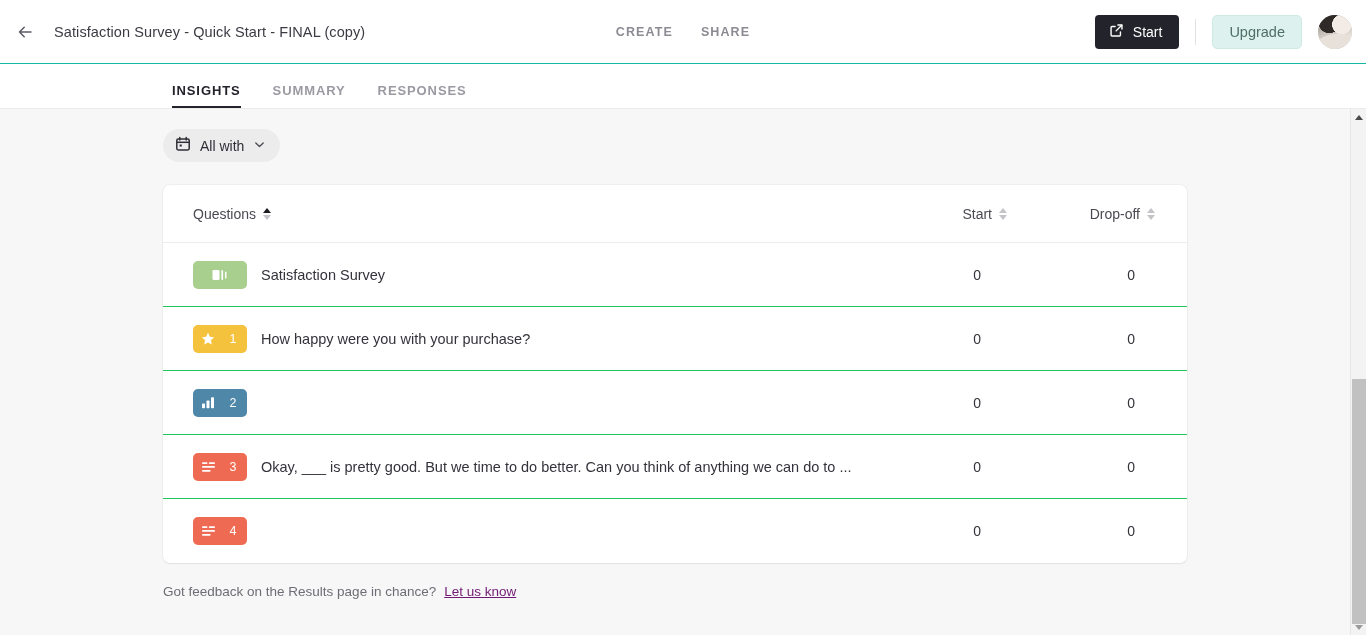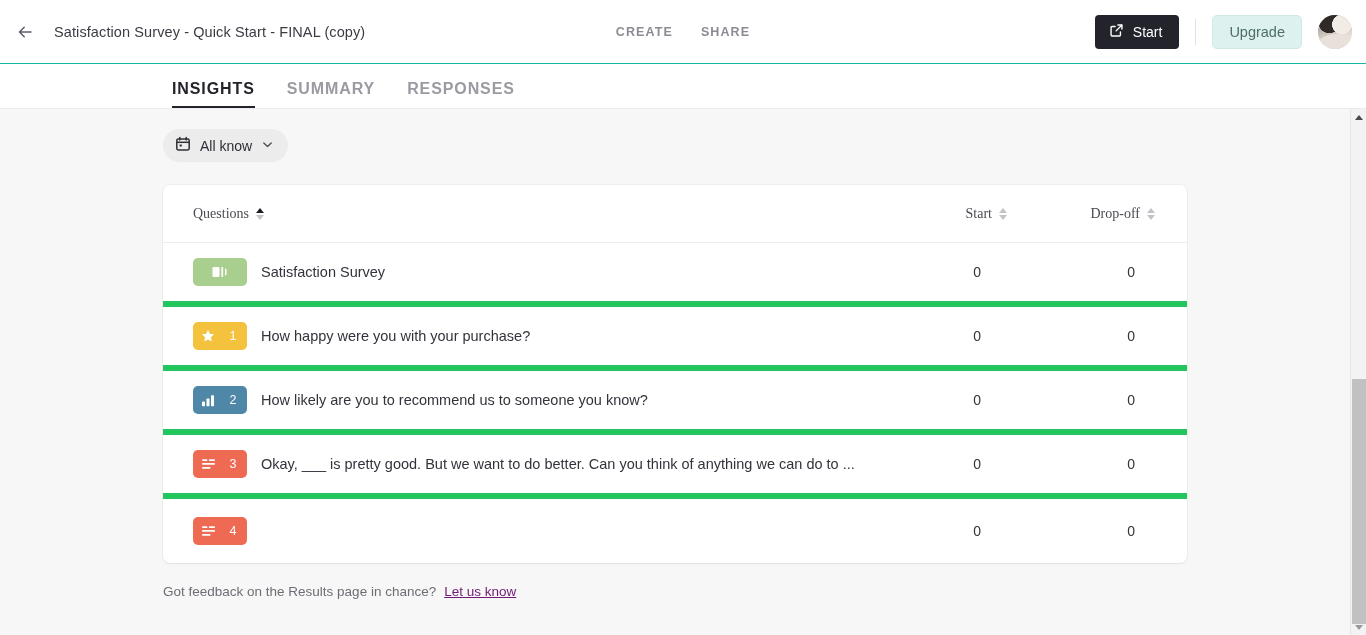--- a/index.html
+++ b/index.html
@@ -71,21 +71,21 @@
       linear-gradient(160deg,#8d8680 0%,#c9c2bb 45%,#efe9e3 75%,#b9b2ab 100%); }
   .avatar .a2 { position:absolute; left:-10%; bottom:-18%; width:120%; height:62%;
       background:#e8e1da; border-radius:50% 50% 0 0; transform: rotate(-8deg); }
 
   
   .subtabs {
     height: 45px; background: #fff; display: flex; align-items: flex-end;
     padding-left: 172px; gap: 32px; border-bottom: 1px solid #ebebeb;
   }
   .subtab {
-    font-size: 16px; letter-spacing: .9px; font-weight: 600;
+    font-size: 13px; letter-spacing: .9px; font-weight: 600;
     color: #9a9aa2; cursor: pointer; padding-bottom: 10px; position: relative;
   }
   .subtab.active { color: #23232b; }
   .subtab.active::after {
     content: ""; position: absolute; left: 0; right: 0; bottom: 0;
     height: 2px; background: #23232b;
   }
 
   
   .content {
@@ -102,40 +102,40 @@
   }
   .filter-pill .cal { display: block; }
 
   .card {
     margin-top: 23px; width: 1024px; background: #fff;
     border-radius: 7px; box-shadow: 0 1px 2px rgba(0,0,0,.06), 0 0 0 1px rgba(0,0,0,.03);
     overflow: hidden;
   }
   .thead {
     display: flex; align-items: center; height: 58px;
-    border-bottom: 1px solid #ececec; padding: 0 30px; font-family: Liberation Serif, serif;
+    border-bottom: 1px solid #ececec; padding: 0 30px;
   }
   .th {
     font-size: 14px; color: #4a4a52;
     display: flex; align-items: center; gap: 7px; cursor: pointer;
   }
   .th.questions { flex: 1; }
   .th.views { width: 150px; justify-content: flex-end; padding-right: 4px; }
   .th.dropoff { width: 146px; justify-content: flex-end; padding-right: 2px; }
   .sorter { display: inline-flex; flex-direction: column; gap: 2px; line-height: 0; }
   .sorter .up, .sorter .dn {
     width: 0; height: 0; border-left: 4.5px solid transparent; border-right: 4.5px solid transparent;
   }
   .sorter .up { border-bottom: 5px solid #c3c3c8; }
   .sorter .dn { border-top: 5px solid #c3c3c8; }
   .sorter.asc .up { border-bottom-color: #1c1c22; }
 
   .trow {
     display: flex; align-items: center; height: 64px;
-    border-bottom: 6px solid #22c55e; padding: 0 30px;
+    border-bottom: 1px solid #22c55e; padding: 0 30px;
   }
   .trow:last-child { border-bottom: none; }
   .qcell { flex: 1; display: flex; align-items: center; gap: 14px; min-width: 0; }
   .qbadge {
     width: 54px; height: 28px; border-radius: 5px; flex: 0 0 auto;
     display: flex; align-items: center; justify-content: center; gap: 0;
     color: #fff; font-size: 12.5px;
   }
   .qbadge .gl { width: 26px; display: flex; align-items: center; justify-content: center; }
   .qbadge .num { width: 24px; text-align: center; font-size: 12.5px; }
@@ -231,21 +231,21 @@
 
       <div class="filter-pill">
         <span class="cal">
           <svg width="16" height="16" viewBox="0 0 16 16" fill="none">
             <rect x="1.8" y="3" width="12.4" height="11" rx="1.4" stroke="#2e2e36" stroke-width="1.5"></rect>
             <path d="M1.8 6.3h12.4" stroke="#2e2e36" stroke-width="1.5"></path>
             <path d="M4.8 1.6v2.4M11.2 1.6v2.4" stroke="#2e2e36" stroke-width="1.5" stroke-linecap="round"></path>
             <rect x="4.6" y="8.4" width="2.2" height="2.2" rx=".4" fill="#2e2e36"></rect>
           </svg>
         </span>
-        <span>All know</span>
+        <span>All with</span>
         <span>
           <svg width="13" height="13" viewBox="0 0 14 14" fill="none">
             <path d="M3 5.3L7 9.1l4-3.8" stroke="#4a4a52" stroke-width="1.4" stroke-linecap="round" stroke-linejoin="round"></path>
           </svg>
         </span>
       </div>
 
       <div class="card">
 
         <div class="thead">
@@ -310,40 +310,39 @@
             <span class="qbadge" style="background:#4e87a8">
               <span class="gl">
                 <svg width="14" height="13" viewBox="0 0 14 13" fill="#fff">
                   <rect x="1" y="7.6" width="3" height="4.6" rx=".7"></rect>
                   <rect x="5.5" y="4.6" width="3" height="7.6" rx=".7"></rect>
                   <rect x="10" y="1.2" width="3" height="11" rx=".7"></rect>
                 </svg>
               </span>
               <span class="num">2</span>
             </span>
-            <span class="qtext">How likely are you to recommend us to someone you know?</span>
           </div>
           <div class="vcell">0</div>
           <div class="dcell">0</div>
         </div>
 
         <div class="trow">
           <div class="qcell">
             <span class="qbadge" style="background:#ef6a52">
               <span class="gl">
                 <svg width="15" height="12" viewBox="0 0 15 12" fill="#fff">
                   <rect x="1" y="1.2" width="5.5" height="1.7" rx=".85"></rect>
                   <rect x="7.8" y="1.2" width="6.2" height="1.7" rx=".85"></rect>
                   <rect x="1" y="5.1" width="13" height="1.7" rx=".85"></rect>
                   <rect x="1" y="9" width="8.6" height="1.7" rx=".85"></rect>
                 </svg>
               </span>
               <span class="num">3</span>
             </span>
-            <span class="qtext">Okay, ___ is pretty good. But we want to do better. Can you think of anything we can do to ...</span>
+            <span class="qtext">Okay, ___ is pretty good. But we time to do better. Can you think of anything we can do to ...</span>
           </div>
           <div class="vcell">0</div>
           <div class="dcell">0</div>
         </div>
 
         <div class="trow">
           <div class="qcell">
             <span class="qbadge" style="background:#ef6a52">
               <span class="gl">
                 <svg width="15" height="12" viewBox="0 0 15 12" fill="#fff">

